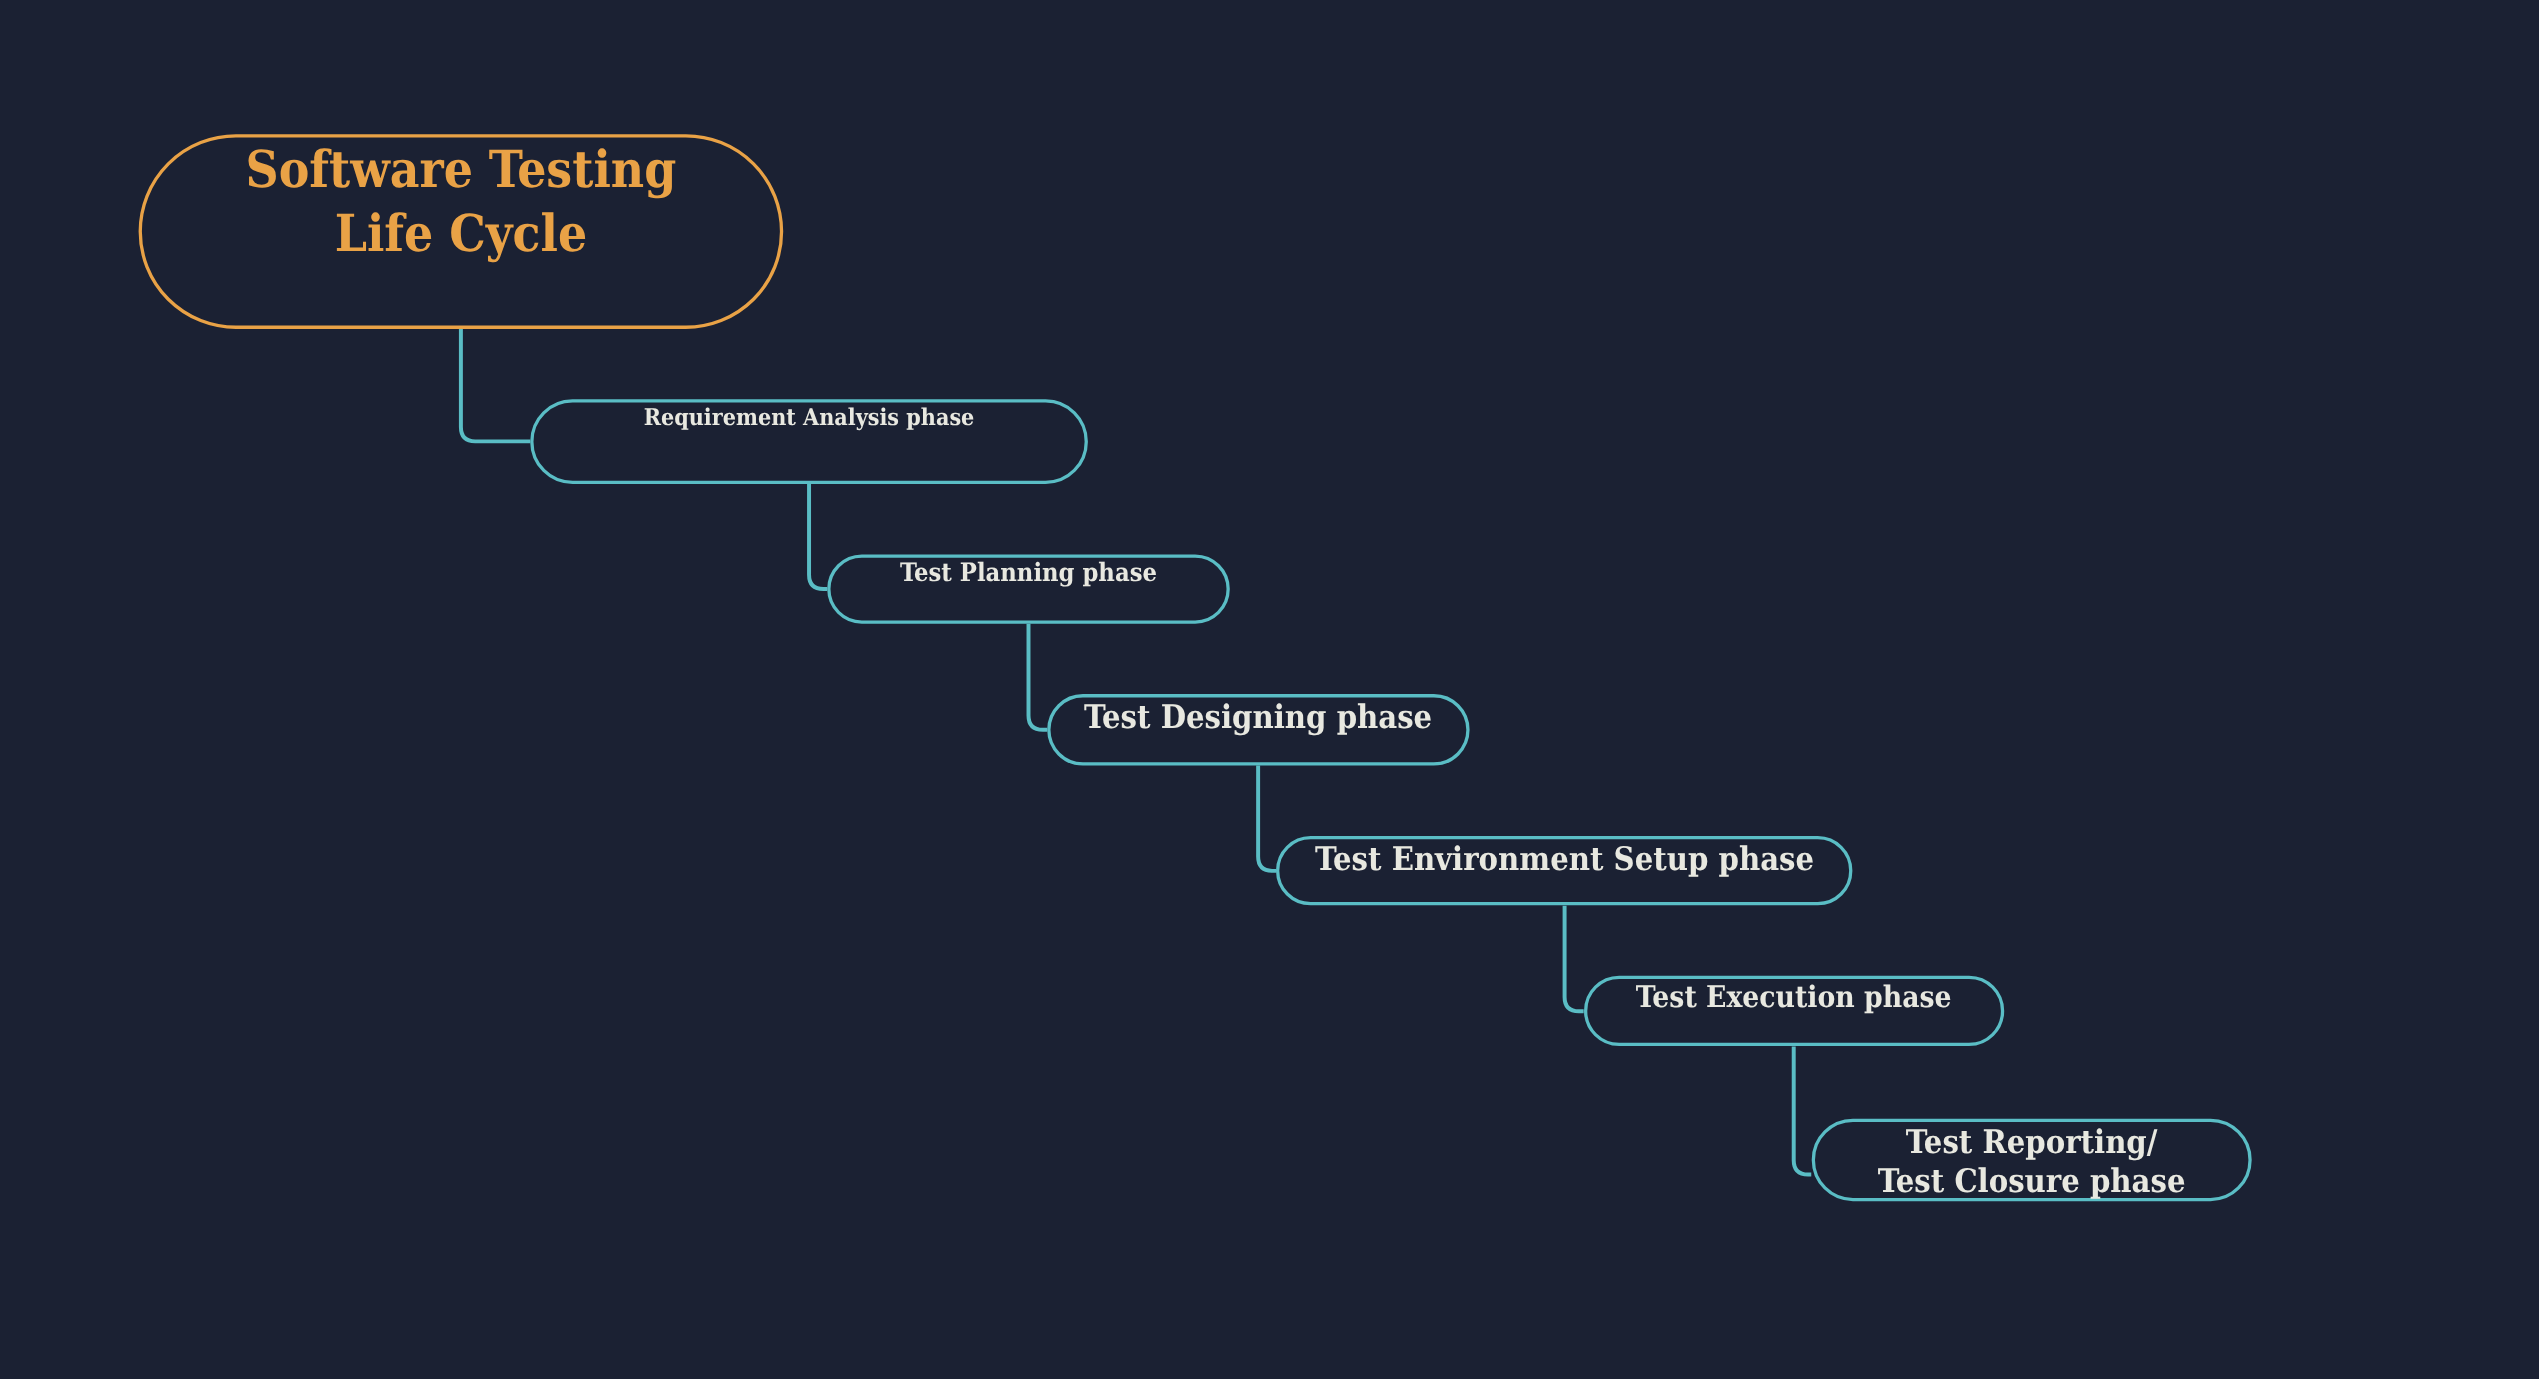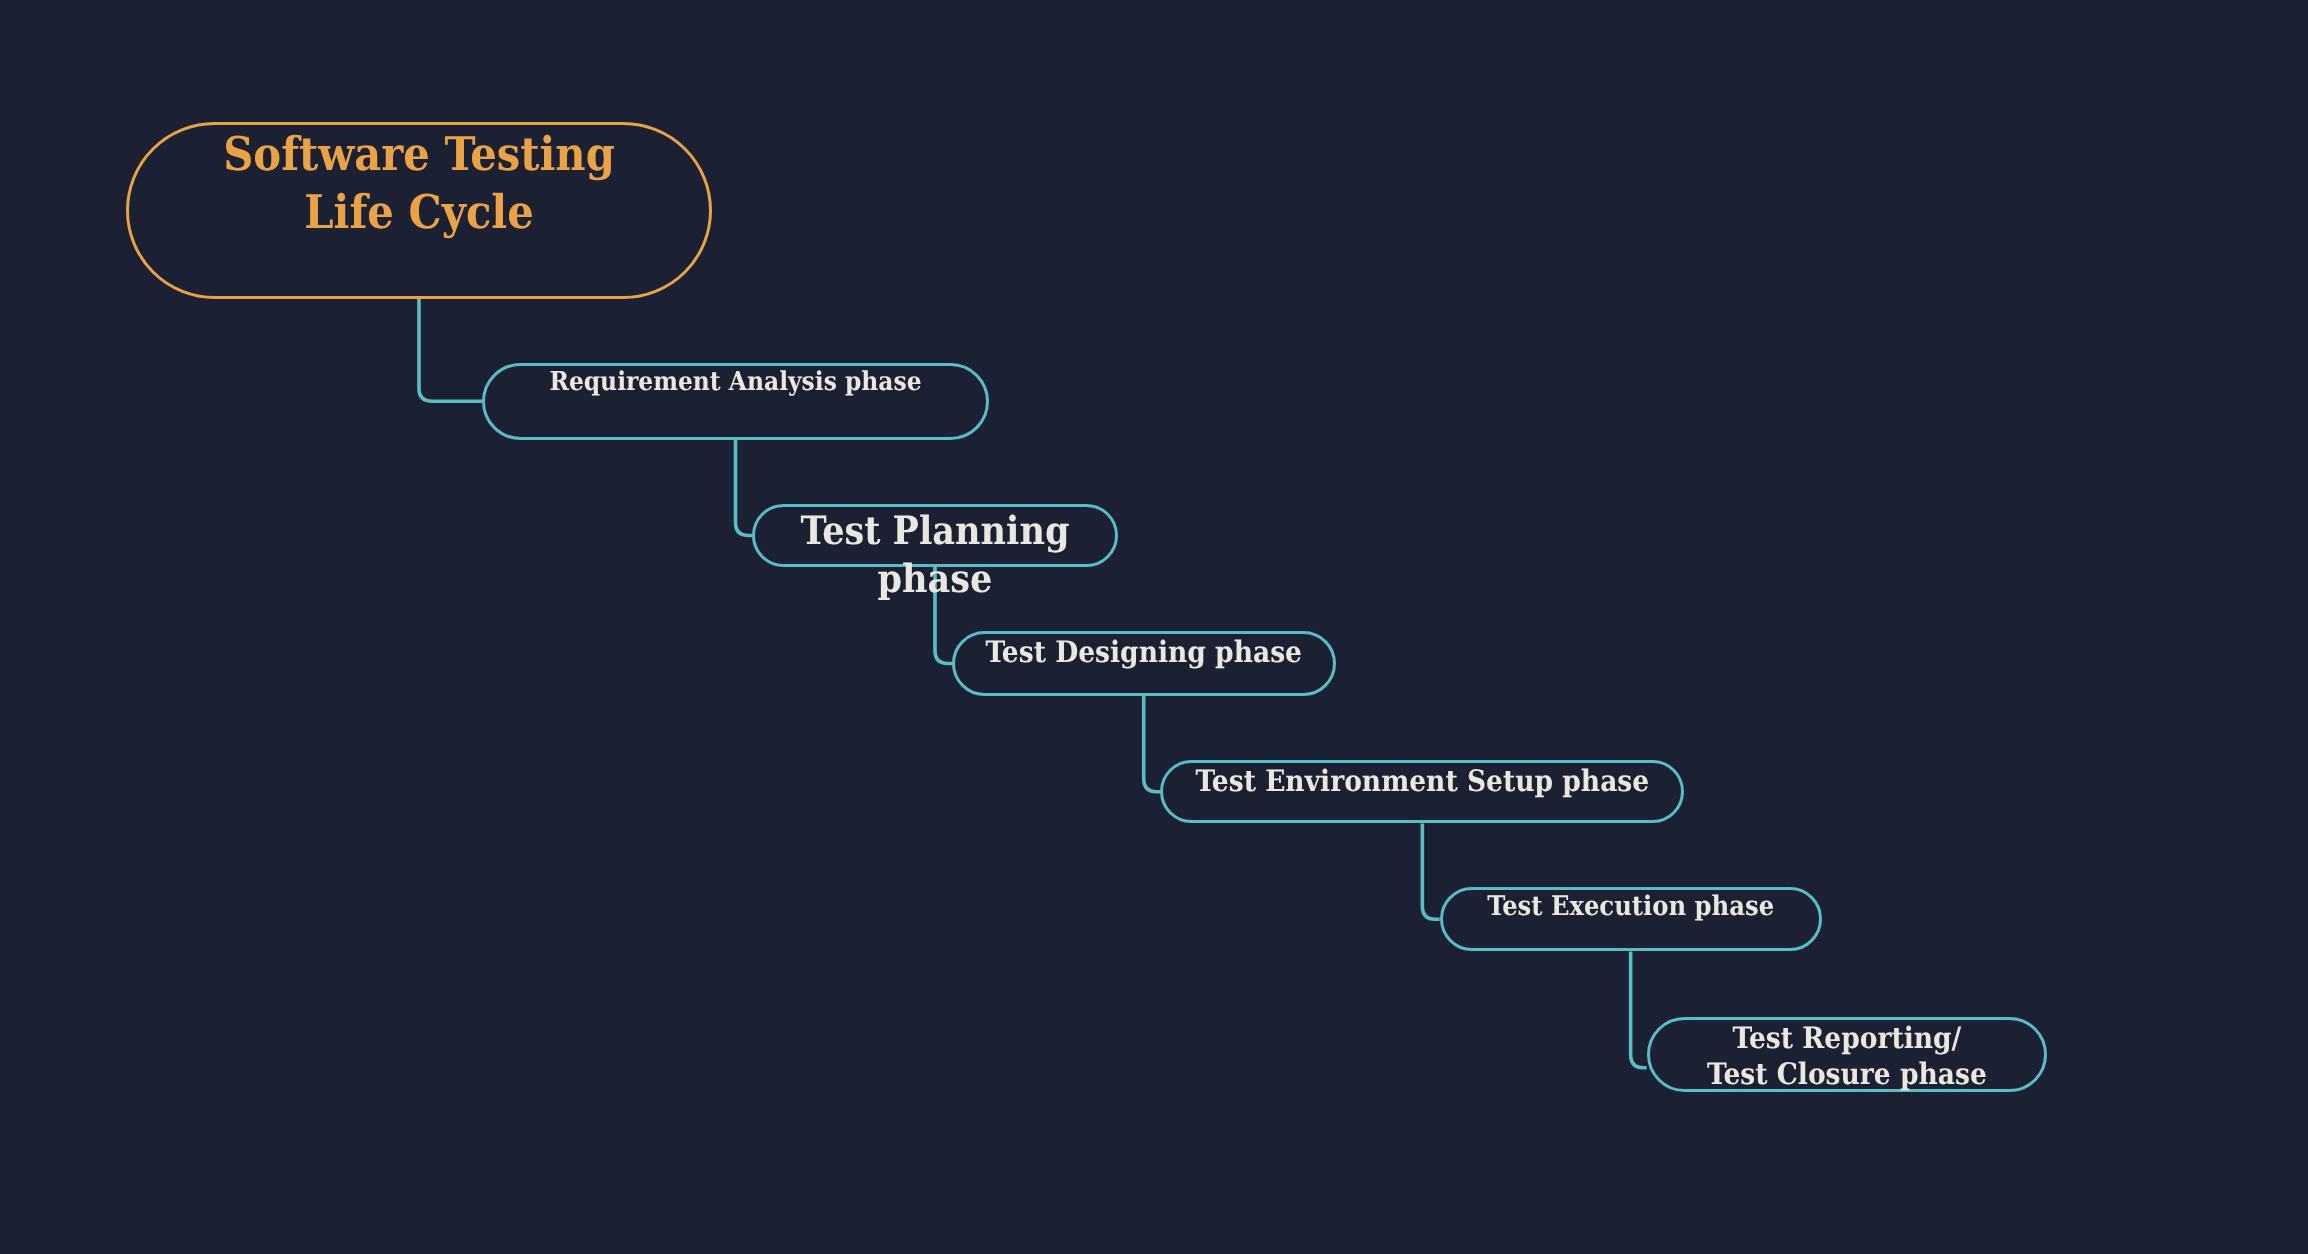--- a/index.html
+++ b/index.html
@@ -22,24 +22,24 @@
       <path d="M 935 567 L 935 650.5 Q 935 663.5 948 663.5 L 952 663.5" fill="none" stroke="#5abdc5" stroke-width="3.6"></path>
       <path d="M 1143.75 696 L 1143.75 778.7 Q 1143.75 791.7 1156.75 791.7 L 1160.4 791.7" fill="none" stroke="#5abdc5" stroke-width="3.6"></path>
       <path d="M 1422.3500000000001 823.4 L 1422.3500000000001 906.3000000000001 Q 1422.3500000000001 919.3000000000001 1435.3500000000001 919.3000000000001 L 1439.7 919.3000000000001" fill="none" stroke="#5abdc5" stroke-width="3.6"></path>
       <path d="M 1630.65 951.4000000000001 L 1630.65 1054.8 Q 1630.65 1067.8 1643.65 1067.8 L 1646.6 1067.8" fill="none" stroke="#5abdc5" stroke-width="3.6"></path>
     </svg>
 <div class="node node-root" style="left: 126px; top: 122px; width: 586px; height: 177px; border-width: 3.6px; border-radius: 88.5px; border-color: rgb(233, 162, 70);">
       <span class="label" style="font-size: 46.4px; color: rgb(233, 162, 70);">Software Testing
 Life Cycle</span>
     </div>
     <div class="node node-phase" style="left: 482px; top: 362.5px; width: 507px; height: 77.5px; border-width: 3.6px; border-radius: 38.75px; border-color: rgb(90, 189, 197);">
-      <span class="label" style="font-size: 26px; color: rgb(232, 232, 224);">Requirement Analysis phase</span>
+      <span class="label" style="font-size: 21px; color: rgb(232, 232, 224);">Requirement Analysis phase</span>
     </div>
     <div class="node node-phase" style="left: 752px; top: 504px; width: 366px; height: 63px; border-width: 3.6px; border-radius: 31.5px; border-color: rgb(90, 189, 197);">
-      <span class="label" style="font-size: 39px; color: rgb(232, 232, 224);">Test Planning phase</span>
+      <span class="label" style="font-size: 23px; color: rgb(232, 232, 224);">Test Planning phase</span>
     </div>
     <div class="node node-phase" style="left: 1160.4px; top: 760px; width: 523.9px; height: 63.4px; border-width: 3.6px; border-radius: 31.7px; border-color: rgb(90, 189, 197);">
       <span class="label" style="font-size: 29.5px; color: rgb(232, 232, 224);">Test Environment Setup phase</span>
     </div>
     <div class="node node-phase" style="left: 952px; top: 631px; width: 383.5px; height: 65px; border-width: 3.6px; border-radius: 32.5px; border-color: rgb(90, 189, 197);">
       <span class="label" style="font-size: 29.5px; color: rgb(232, 232, 224);">Test Designing phase</span>
     </div>
     <div class="node node-phase" style="left: 1439.7px; top: 887.2px; width: 381.9px; height: 64.2px; border-width: 3.6px; border-radius: 32.1px; border-color: rgb(90, 189, 197);">
       <span class="label" style="font-size: 27px; color: rgb(232, 232, 224);">Test Execution phase</span>
     </div>

